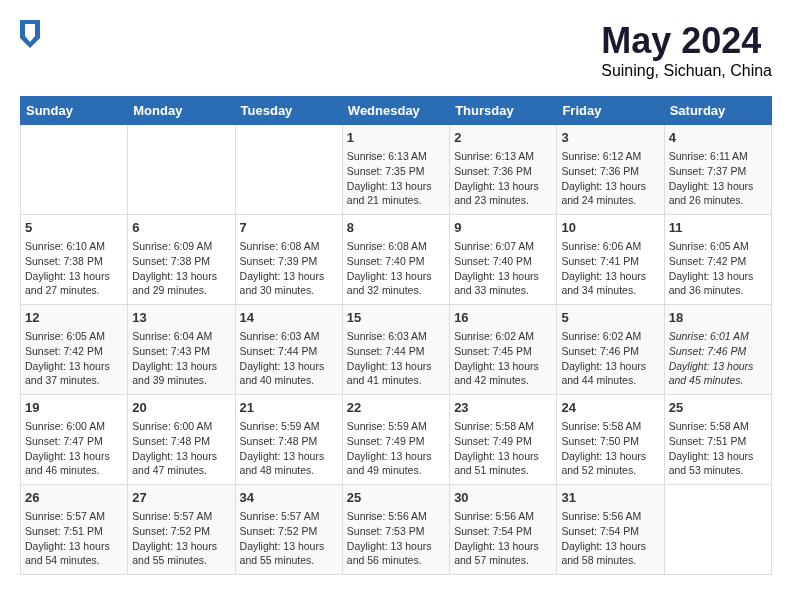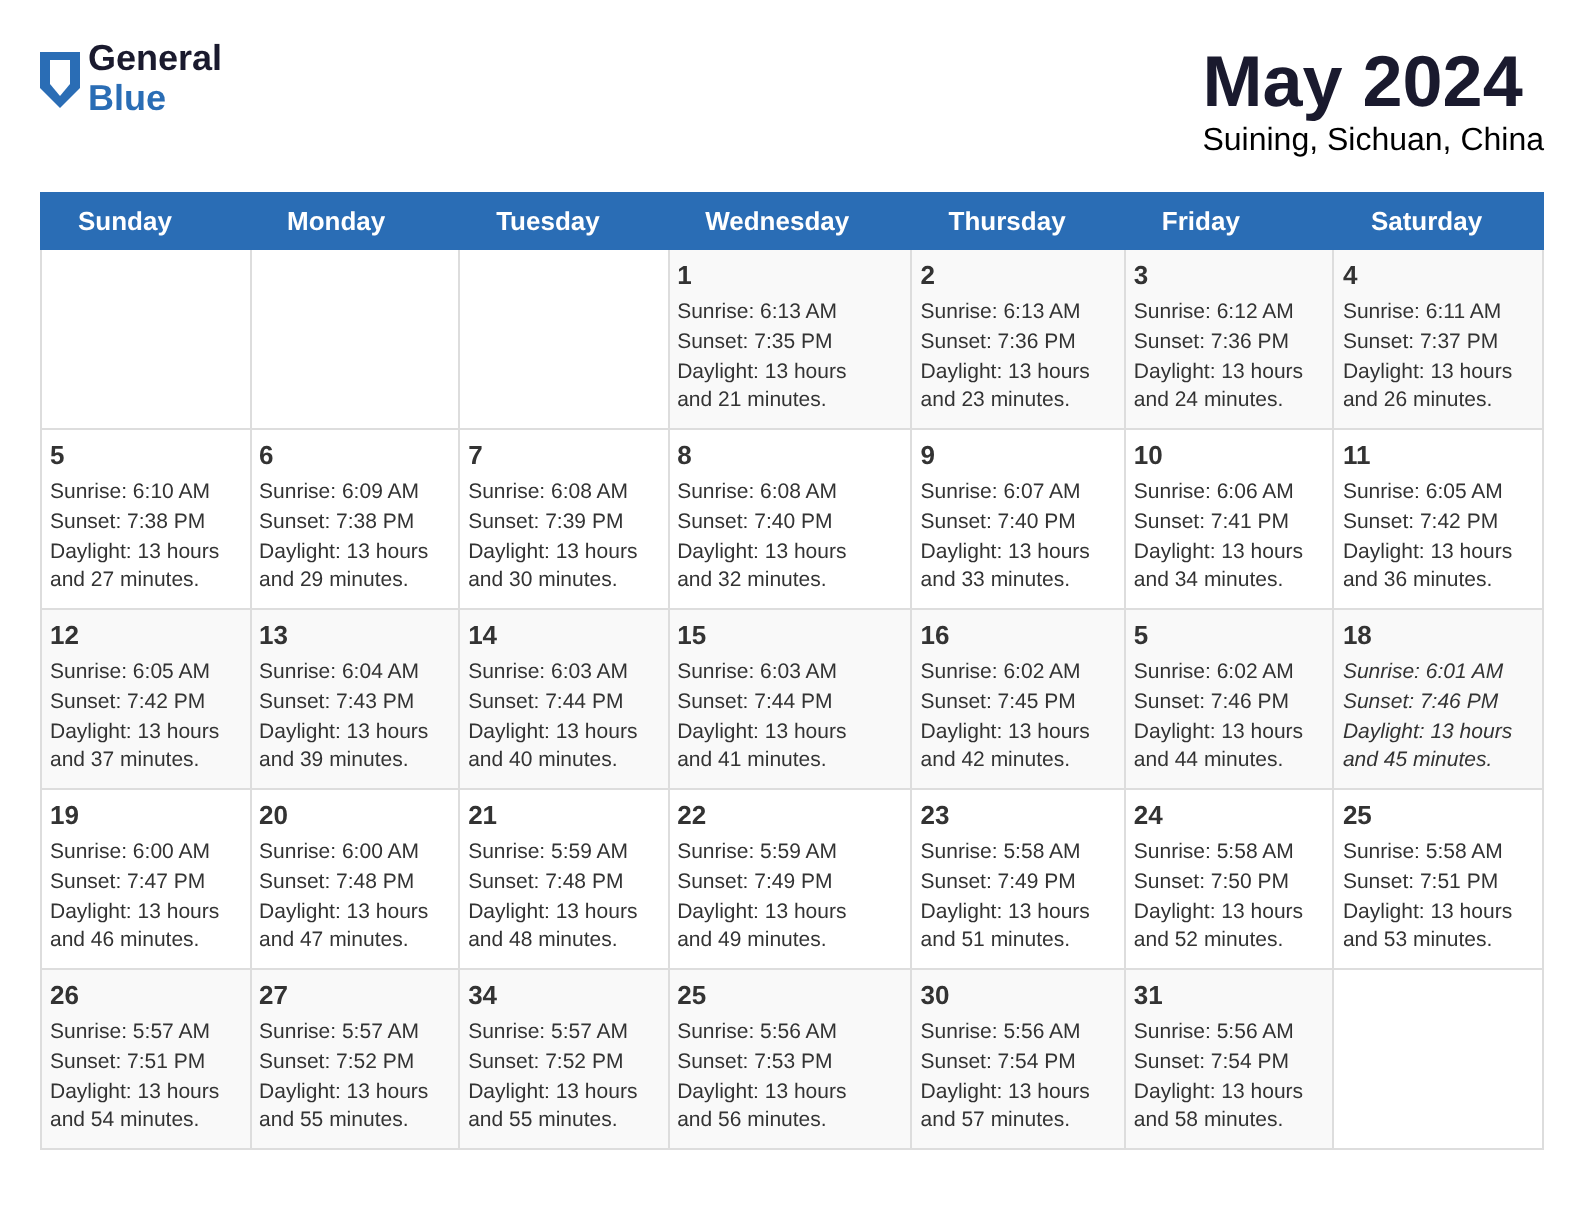--- a/index.html
+++ b/index.html
@@ -55,21 +55,21 @@
     table {
       width: 100%;
       border-collapse: collapse;
       font-size: 11px;
     }
     thead tr {
       background-color: #2a6db5;
       color: white;
     }
     thead th {
-      padding: 6px 18px;
+      padding: 6px 5px;
       text-align: left;
       font-size: 13px;
       font-weight: bold;
       border: 1px solid #2a6db5;
     }
     tbody tr {
       border-bottom: 1px solid #ccc;
     }
     tbody td {
       vertical-align: top;
@@ -102,24 +102,20 @@
   </style>
 </head>
 <body>
 
 <div class="header">
   <div class="logo">
     <svg class="logo-icon" viewBox="0 0 20 28" xmlns="http://www.w3.org/2000/svg">
       <polygon points="0,0 20,0 20,18 10,28 0,18" fill="#2a6db5"></polygon>
       <polygon points="5,4 15,4 15,16 10,22 5,16" fill="white"></polygon>
     </svg>
-    <div class="logo-text">
-      <span class="logo-general">General</span>
-      <span class="logo-blue">Blue</span>
-    </div>
   </div>
   <div class="title-block">
     <div class="main-title">May 2024</div>
     <div class="subtitle">Suining, Sichuan, China</div>
   </div>
 </div>
 
 <table>
   <thead>
     <tr>

